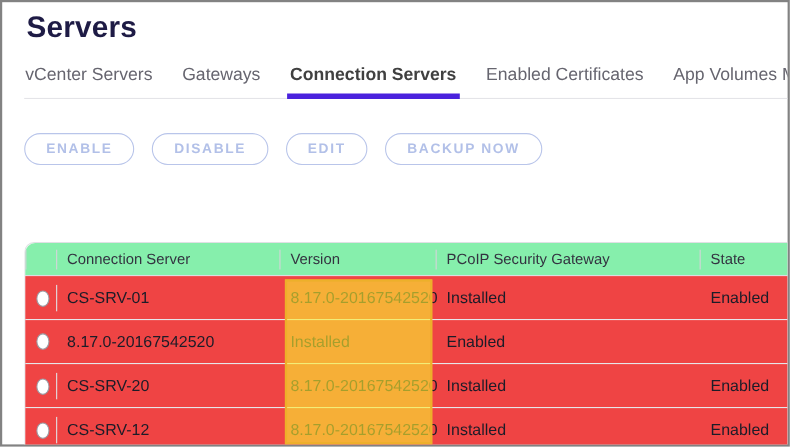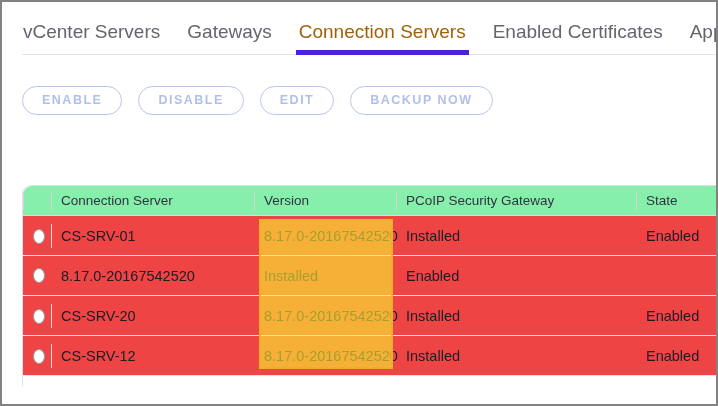--- a/index.html
+++ b/index.html
@@ -25,27 +25,27 @@
   
   .tabs-row {
     display: flex;
     gap: 25px;
     margin: 13px 0 0 20px;
     border-bottom: 1px solid #e4e4e8;
     width: calc(100% - 20px);
   }
   .tab {
     position: relative;
-    font-size: 19px;
+    font-size: 16px;
     color: #66656f;
     padding: 6px 1px 11px 1px;
     cursor: pointer;
     white-space: nowrap;
   }
-  .tab.active { color: #a16207; font-weight: 400; text-align: center; }
+  .tab.active { color: #404040; font-weight: 700; text-align: center; }
   .tab.active::after {
     content: "";
     position: absolute;
     left: -2px; right: -2px; bottom: -1px;
     height: 5px;
     background: var(--accent, #4a22dd);
   }
 
   
   .toolbar {
@@ -144,20 +144,21 @@
     border: 2px solid #edb02a;
     pointer-events: none;
     z-index: 5;
   }
 </style>
 </head>
 <body>
 
 <div class="page">
 
+  <h1 class="page-title">Servers</h1>
 
   <div class="tabs-row">
     <div class="tab">vCenter Servers</div>
     <div class="tab">Gateways</div>
     <div class="tab active">Connection Servers</div>
     <div class="tab">Enabled Certificates</div>
     <div class="tab">App Volumes Managers</div>
   </div>
 
   <div class="toolbar">

